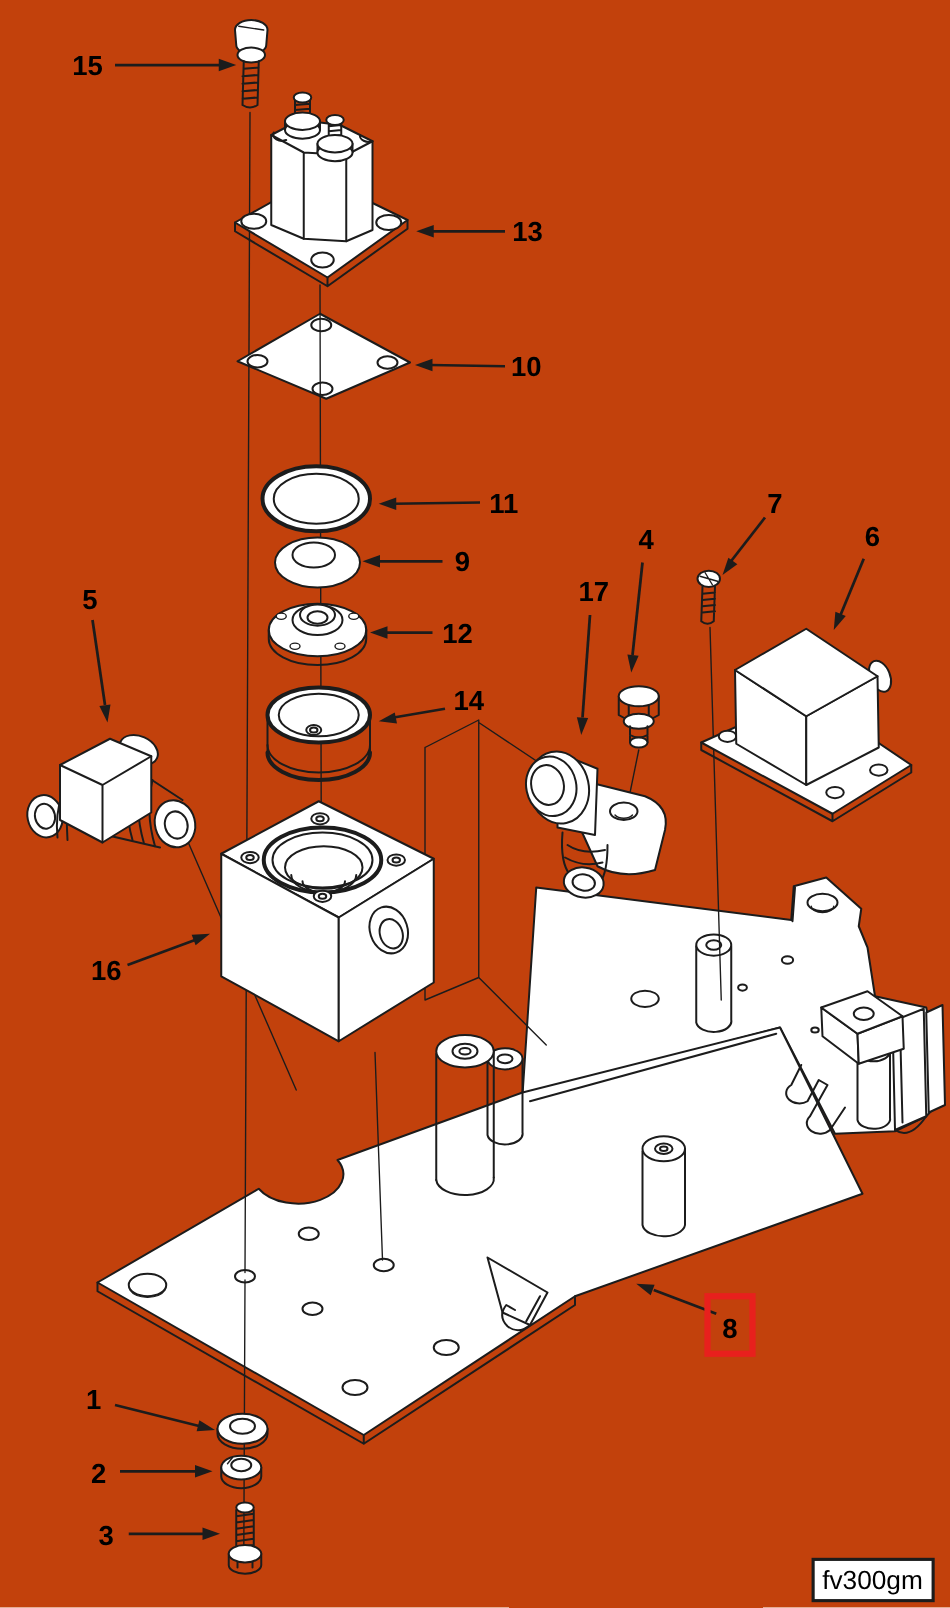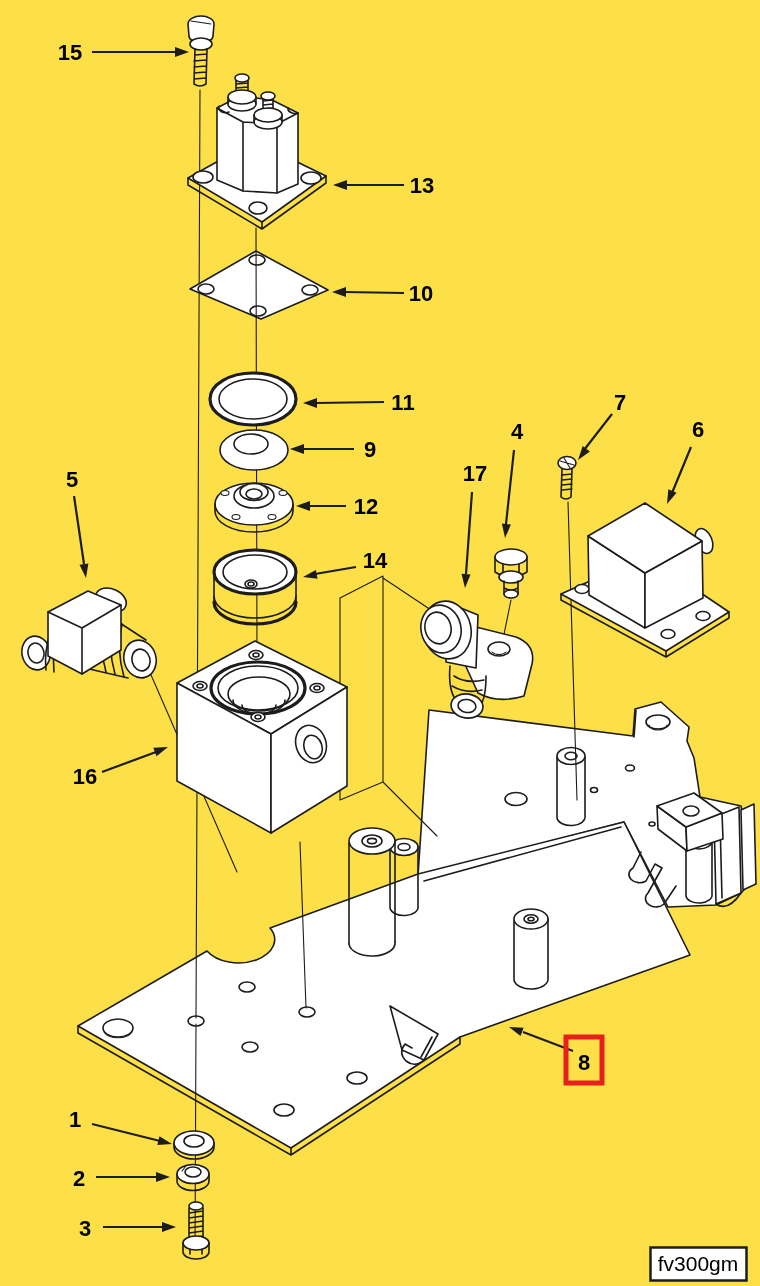--- a/index.html
+++ b/index.html
@@ -1,16 +1,16 @@
 <!DOCTYPE html>
 <html><head>
 <meta charset="utf-8">
 <style>
   html,body{margin:0;padding:0;background:#ffffff;}
-  .stage{position:relative;width:760px;height:1286px;background:#fde047;overflow:hidden;}
+  .stage{position:relative;width:760px;height:1286px;background:#c2410c;overflow:hidden;}
   svg{display:block;}
   .ln{stroke:#1c1c1c;stroke-width:1.6;fill:none;stroke-linecap:round;stroke-linejoin:round;}
   .w{stroke:#1c1c1c;stroke-width:1.6;fill:#ffffff;stroke-linejoin:round;}
   .bold{stroke-width:3.2;}
   .thin{stroke-width:1.1;}
   .lead{stroke:#1c1c1c;stroke-width:2.2;fill:none;}
   .head{fill:#1c1c1c;stroke:none;}
   .callout-num{font-family:"Liberation Sans","DejaVu Sans",sans-serif;font-weight:bold;font-size:22px;fill:#000;}
   .figcode{font-family:"Liberation Sans","DejaVu Sans",sans-serif;font-size:21px;fill:#000;}
 </style>

